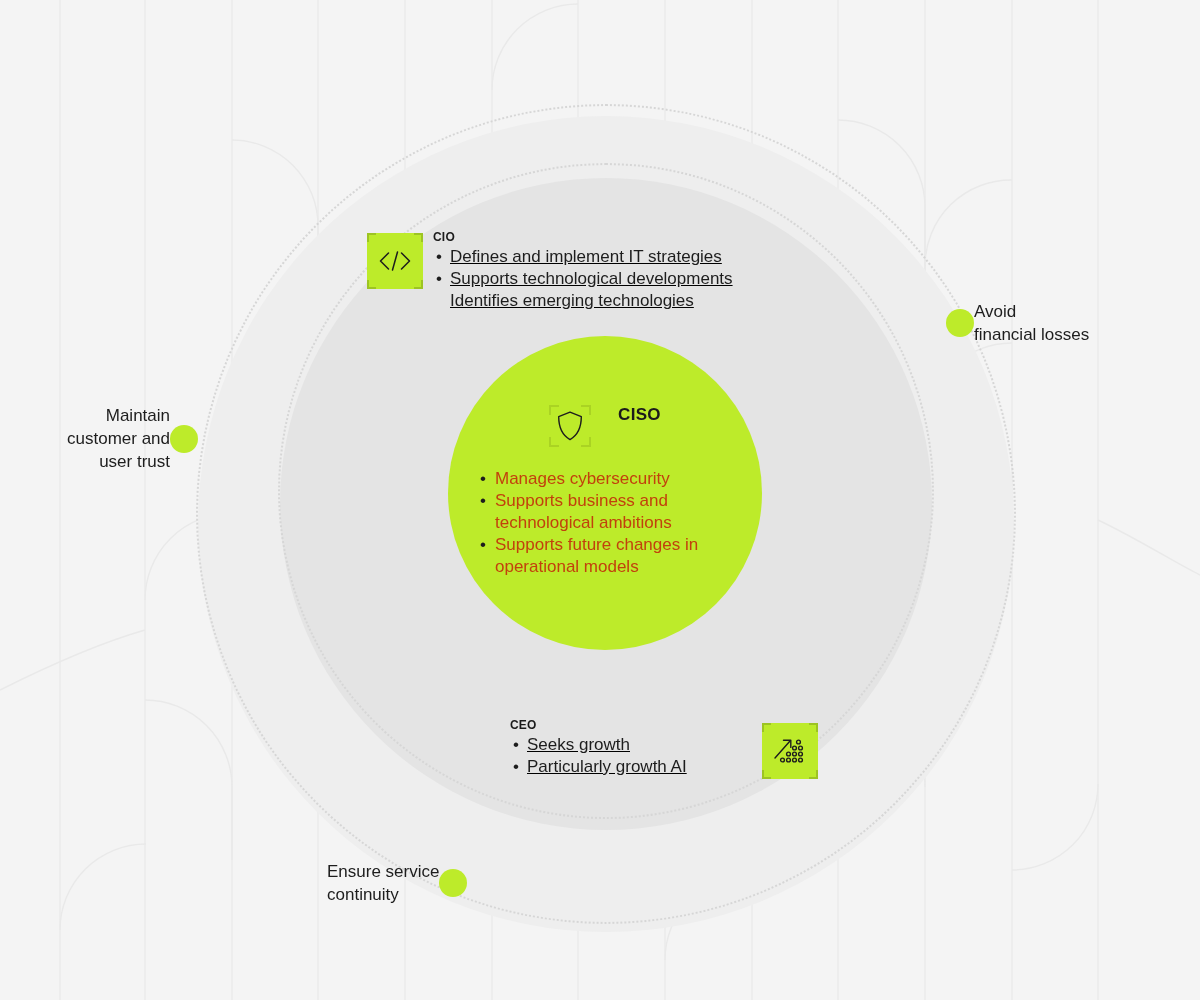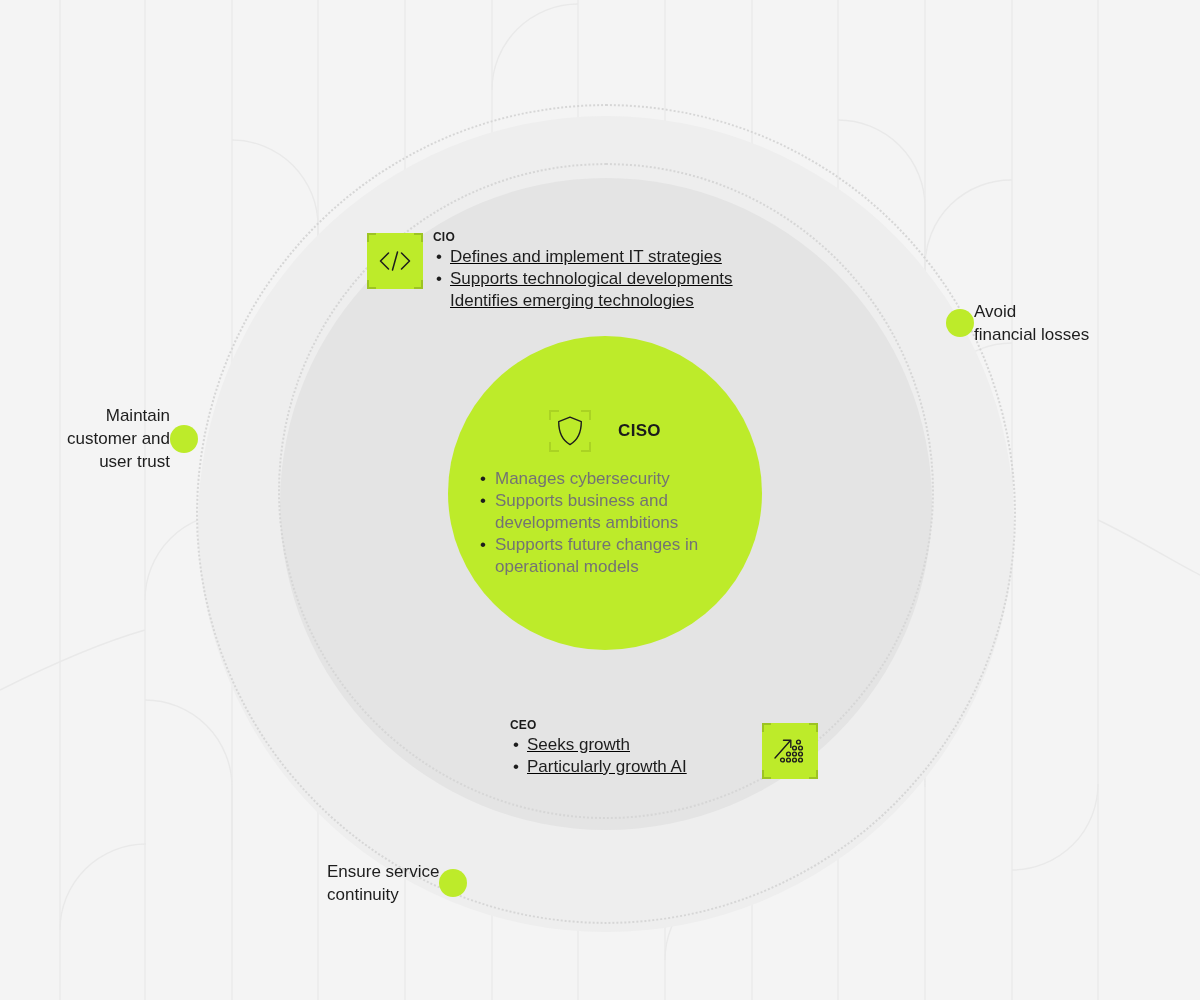--- a/index.html
+++ b/index.html
@@ -138,21 +138,21 @@
   
   #ciso-block {
     position: absolute;
     left: 448px;
     top: 405px;
     width: 314px;
     text-align: left;
   }
   #ciso-head {
     display: flex;
-    align-items: center;
+    align-items: flex-start;
     justify-content: center;
     gap: 27px;
     height: 52px;
   }
   #ciso-shield-wrap {
     position: relative;
     width: 42px;
     height: 42px;
     display: flex;
     align-items: center;
@@ -176,21 +176,21 @@
     color: #1b1b1b;
   }
   #ciso-list {
     margin: 11px 0 0 0;
     padding: 0 0 0 30px;
     list-style: none;
   }
   #ciso-list li {
     font-size: 17px;
     line-height: 22px;
-    color: #737373;
+    color: #c2410c;
     position: relative;
     padding-left: 17px;
   }
   #ciso-list li::before {
     content: "•";
     position: absolute;
     left: 2px; top: 0;
     color: #1d1d1d;
   }
 
@@ -290,21 +290,21 @@
         <span class="corner bl"></span>
         <span class="corner br"></span>
         <svg width="26" height="30" viewBox="0 0 26 30" fill="none" stroke="#1d1d1d" stroke-width="1.4" aria-hidden="true">
           <path d="M13 1.2 L24.3 5.6 C24.3 16 21 24.2 13 28.6 C5 24.2 1.7 16 1.7 5.6 Z" stroke-linejoin="round"></path>
         </svg>
       </span>
       <span id="ciso-title">CISO</span>
     </div>
     <ul id="ciso-list">
       <li>Manages cybersecurity</li>
-      <li>Supports business and developments ambitions</li>
+      <li>Supports business and technological ambitions</li>
       <li>Supports future changes in operational models</li>
     </ul>
   </div>
 
   <div id="cio-block">
     <div class="icon-chip" id="cio-icon">
       <span class="corner tl"></span>
       <span class="corner tr"></span>
       <span class="corner bl"></span>
       <span class="corner br"></span>

